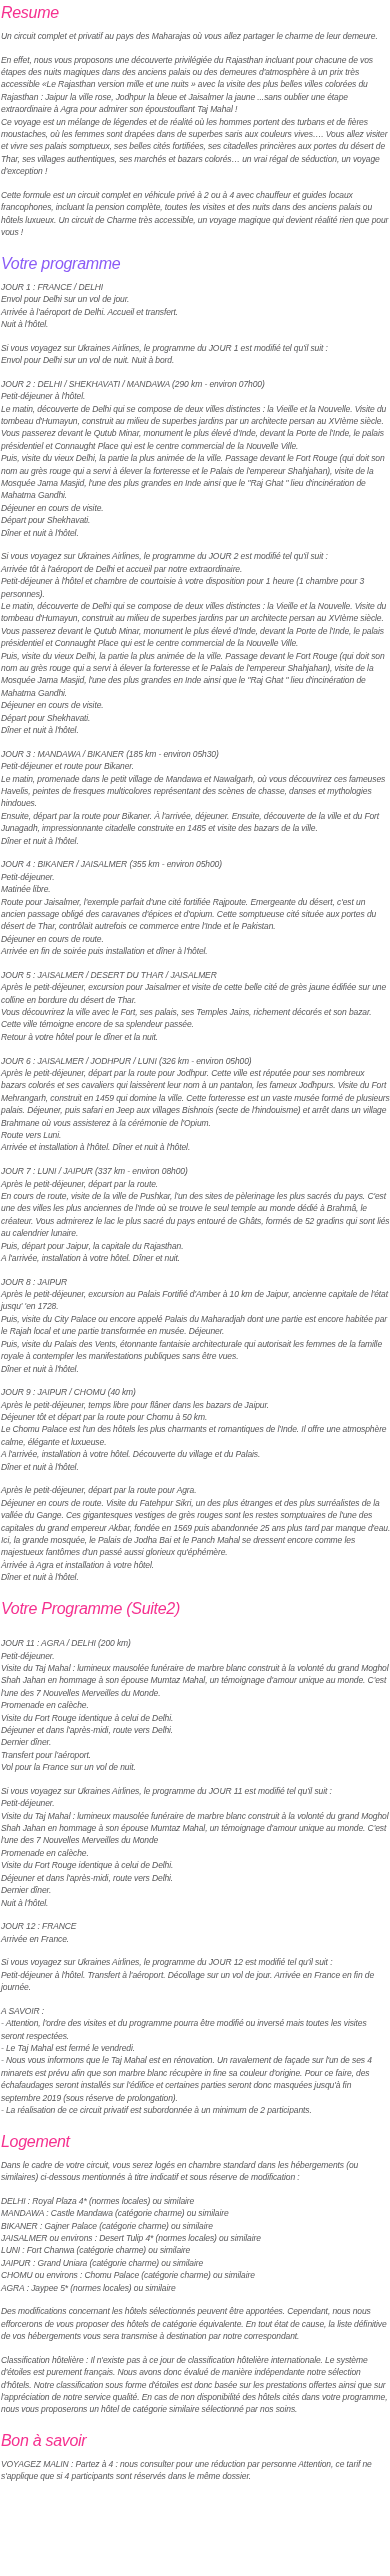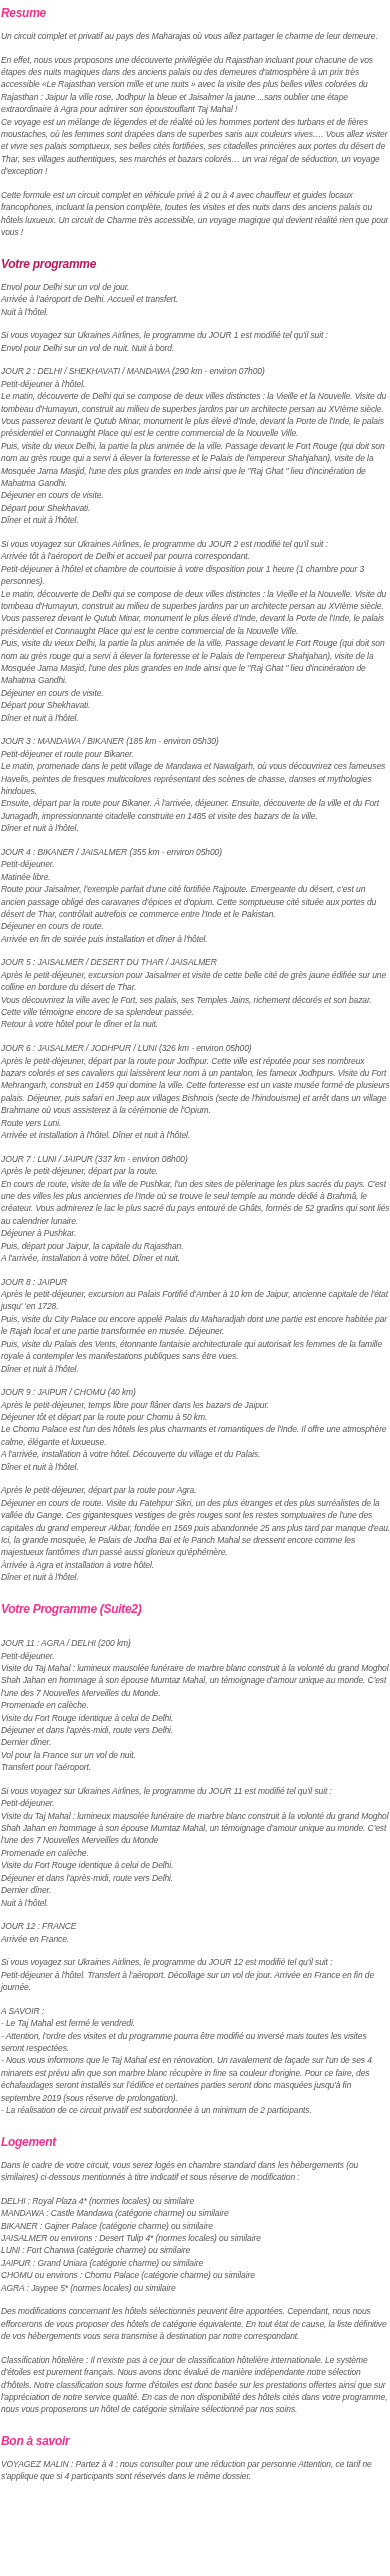--- a/index.html
+++ b/index.html
@@ -16,22 +16,22 @@
     font-style: italic;
     color: #58585a;
     font-size: 8.5px;
     line-height: 12.4px;
     letter-spacing: -0.1px;
     overflow: hidden;
   }
   .heading {
     font-family: "Liberation Sans", sans-serif;
     font-style: italic;
-    font-weight: 700;
-    font-size: 12px;
+    font-weight: 400;
+    font-size: 16px;
     line-height: 16.5px;
     letter-spacing: -0.3px;
     margin: 17.5px 0 8.2px 0;
   }
   .heading:first-child {
     margin-top: 0;
   }
   p.line {
     margin: 0;
     padding: 0;
@@ -44,38 +44,39 @@
 <body>
 
 <div id="doc" style="color: rgb(88, 88, 90); background: rgb(255, 255, 255);">
     <h2 class="heading" style="color: rgb(245, 48, 143);">Resume</h2>
     <p class="line">Un circuit complet et privatif au pays des Maharajas où vous allez partager le charme de leur demeure.</p>
     <p class="line blank"></p>
     <p class="line">En effet, nous vous proposons une découverte privilégiée du Rajasthan incluant pour chacune de vos étapes des nuits magiques dans des anciens palais ou des demeures d'atmosphère à un prix très accessible «Le Rajasthan version mille et une nuits » avec la visite des plus belles villes colorées du Rajasthan : Jaipur la ville rose, Jodhpur la bleue et Jaisalmer la jaune ...sans oublier une étape extraordinaire à Agra pour admirer son époustouflant Taj Mahal !</p>
     <p class="line">Ce voyage est un mélange de légendes et de réalité où les hommes portent des turbans et de fières moustaches, où les femmes sont drapées dans de superbes saris aux couleurs vives…. Vous allez visiter et vivre ses palais somptueux, ses belles cités fortifiées, ses citadelles princières aux portes du désert de Thar, ses villages authentiques, ses marchés et bazars colorés… un vrai régal de séduction, un voyage d'exception !</p>
     <p class="line blank"></p>
     <p class="line">Cette formule est un circuit complet en véhicule privé à 2 ou à 4 avec chauffeur et guides locaux francophones, incluant la pension complète, toutes les visites et des nuits dans des anciens palais ou hôtels luxueux. Un circuit de Charme très accessible, un voyage magique qui devient réalité rien que pour vous !</p>
-    <h2 class="heading" style="color: #be185d;">Votre programme</h2>
+    <h2 class="heading" style="color: #8b5cf6;">Votre programme</h2>
+    <p class="line">JOUR 1 : FRANCE / DELHI</p>
     <p class="line">Envol pour Delhi sur un vol de jour.</p>
     <p class="line">Arrivée à l'aéroport de Delhi. Accueil et transfert.</p>
     <p class="line">Nuit à l'hôtel.</p>
     <p class="line blank"></p>
     <p class="line">Si vous voyagez sur Ukraines Airlines, le programme du JOUR 1 est modifié tel qu'il suit :</p>
     <p class="line">Envol pour Delhi sur un vol de nuit. Nuit à bord.</p>
     <p class="line blank"></p>
     <p class="line">JOUR 2 : DELHI / SHEKHAVATI / MANDAWA (290 km - environ 07h00)</p>
     <p class="line">Petit-déjeuner à l'hôtel.</p>
     <p class="line">Le matin, découverte de Delhi qui se compose de deux villes distinctes : la Vieille et la Nouvelle. Visite du tombeau d'Humayun, construit au milieu de superbes jardins par un architecte persan au XVIème siècle. Vous passerez devant le Qutub Minar, monument le plus élevé d'Inde, devant la Porte de l'Inde, le palais présidentiel et Connaught Place qui est le centre commercial de la Nouvelle Ville.</p>
     <p class="line">Puis, visite du vieux Delhi, la partie la plus animée de la ville. Passage devant le Fort Rouge (qui doit son nom au grès rouge qui a servi à élever la forteresse et le Palais de l'empereur Shahjahan), visite de la Mosquée Jama Masjid, l'une des plus grandes en Inde ainsi que le "Raj Ghat " lieu d'incinération de Mahatma Gandhi.</p>
     <p class="line">Déjeuner en cours de visite.</p>
     <p class="line">Départ pour Shekhavati.</p>
     <p class="line">Dîner et nuit à l'hôtel.</p>
     <p class="line blank"></p>
     <p class="line">Si vous voyagez sur Ukraines Airlines, le programme du JOUR 2 est modifié tel qu'il suit :</p>
-    <p class="line">Arrivée tôt à l'aéroport de Delhi et accueil par pourra correspondant.</p>
+    <p class="line">Arrivée tôt à l'aéroport de Delhi et accueil par notre extraordinaire.</p>
     <p class="line">Petit-déjeuner à l'hôtel et chambre de courtoisie à votre disposition pour 1 heure (1 chambre pour 3 personnes).</p>
     <p class="line">Le matin, découverte de Delhi qui se compose de deux villes distinctes : la Vieille et la Nouvelle. Visite du tombeau d'Humayun, construit au milieu de superbes jardins par un architecte persan au XVIème siècle. Vous passerez devant le Qutub Minar, monument le plus élevé d'Inde, devant la Porte de l'Inde, le palais présidentiel et Connaught Place qui est le centre commercial de la Nouvelle Ville.</p>
     <p class="line">Puis, visite du vieux Delhi, la partie la plus animée de la ville. Passage devant le Fort Rouge (qui doit son nom au grès rouge qui a servi à élever la forteresse et le Palais de l'empereur Shahjahan), visite de la Mosquée Jama Masjid, l'une des plus grandes en Inde ainsi que le "Raj Ghat " lieu d'incinération de Mahatma Gandhi.</p>
     <p class="line">Déjeuner en cours de visite.</p>
     <p class="line">Départ pour Shekhavati.</p>
     <p class="line">Dîner et nuit à l'hôtel.</p>
     <p class="line blank"></p>
     <p class="line">JOUR 3 : MANDAWA / BIKANER (185 km - environ 05h30)</p>
     <p class="line">Petit-déjeuner et route pour Bikaner.</p>
     <p class="line">Le matin, promenade dans le petit village de Mandawa et Nawalgarh, où vous découvrirez ces fameuses Havelis, peintes de fresques multicolores représentant des scènes de chasse, danses et mythologies hindoues.</p>
@@ -95,21 +96,20 @@
     <p class="line">Retour à votre hôtel pour le dîner et la nuit.</p>
     <p class="line blank"></p>
     <p class="line">JOUR 6 : JAISALMER / JODHPUR / LUNI (326 km - environ 05h00)</p>
     <p class="line">Après le petit-déjeuner, départ par la route pour Jodhpur. Cette ville est réputée pour ses nombreux bazars colorés et ses cavaliers qui laissèrent leur nom à un pantalon, les fameux Jodhpurs. Visite du Fort Mehrangarh, construit en 1459 qui domine la ville. Cette forteresse est un vaste musée formé de plusieurs palais. Déjeuner, puis safari en Jeep aux villages Bishnois (secte de l'hindouisme) et arrêt dans un village Brahmane où vous assisterez à la cérémonie de l'Opium.</p>
     <p class="line">Route vers Luni.</p>
     <p class="line">Arrivée et installation à l'hôtel. Dîner et nuit à l'hôtel.</p>
     <p class="line blank"></p>
     <p class="line">JOUR 7 : LUNI / JAIPUR (337 km - environ 08h00)</p>
     <p class="line">Après le petit-déjeuner, départ par la route.</p>
     <p class="line">En cours de route, visite de la ville de Pushkar, l'un des sites de pèlerinage les plus sacrés du pays. C'est une des villes les plus anciennes de l'Inde où se trouve le seul temple au monde dédié à Brahmâ, le créateur. Vous admirerez le lac le plus sacré du pays entouré de Ghâts, formés de 52 gradins qui sont liés au calendrier lunaire.</p>
-    <p class="line">Déjeuner à Pushkar.</p>
     <p class="line">Puis, départ pour Jaipur, la capitale du Rajasthan.</p>
     <p class="line">A l'arrivée, installation à votre hôtel. Dîner et nuit.</p>
     <p class="line blank"></p>
     <p class="line">JOUR 8 : JAIPUR</p>
     <p class="line">Après le petit-déjeuner, excursion au Palais Fortifié d'Amber à 10 km de Jaipur, ancienne capitale de l'état jusqu' 'en 1728.</p>
     <p class="line">Puis, visite du City Palace ou encore appelé Palais du Maharadjah dont une partie est encore habitée par le Rajah local et une partie transformée en musée. Déjeuner.</p>
     <p class="line">Puis, visite du Palais des Vents, étonnante fantaisie architecturale qui autorisait les femmes de la famille royale à contempler les manifestations publiques sans être vues.</p>
     <p class="line">Dîner et nuit à l'hôtel.</p>
     <p class="line blank"></p>
     <p class="line">JOUR 9 : JAIPUR / CHOMU (40 km)</p>
@@ -125,41 +125,41 @@
     <p class="line">Dîner et nuit à l'hôtel.</p>
     <h2 class="heading" style="color: rgb(245, 48, 143);">Votre Programme (Suite2)</h2>
     <p class="line blank"></p>
     <p class="line">JOUR 11 : AGRA / DELHI (200 km)</p>
     <p class="line">Petit-déjeuner.</p>
     <p class="line">Visite du Taj Mahal : lumineux mausolée funéraire de marbre blanc construit à la volonté du grand Moghol Shah Jahan en hommage à son épouse Mumtaz Mahal, un témoignage d'amour unique au monde. C'est l'une des 7 Nouvelles Merveilles du Monde.</p>
     <p class="line">Promenade en calèche.</p>
     <p class="line">Visite du Fort Rouge identique à celui de Delhi.</p>
     <p class="line">Déjeuner et dans l'après-midi, route vers Delhi.</p>
     <p class="line">Dernier dîner.</p>
+    <p class="line">Transfert pour l'aéroport.</p>
     <p class="line">Vol pour la France sur un vol de nuit.</p>
-    <p class="line">Transfert pour l'aéroport.</p>
     <p class="line blank"></p>
     <p class="line">Si vous voyagez sur Ukraines Airlines, le programme du JOUR 11 est modifié tel qu'il suit :</p>
     <p class="line">Petit-déjeuner.</p>
     <p class="line">Visite du Taj Mahal : lumineux mausolée funéraire de marbre blanc construit à la volonté du grand Moghol Shah Jahan en hommage à son épouse Mumtaz Mahal, un témoignage d'amour unique au monde. C'est l'une des 7 Nouvelles Merveilles du Monde</p>
     <p class="line">Promenade en calèche.</p>
     <p class="line">Visite du Fort Rouge identique à celui de Delhi.</p>
     <p class="line">Déjeuner et dans l'après-midi, route vers Delhi.</p>
     <p class="line">Dernier dîner.</p>
     <p class="line">Nuit à l'hôtel.</p>
     <p class="line blank"></p>
     <p class="line">JOUR 12 : FRANCE</p>
     <p class="line">Arrivée en France.</p>
     <p class="line blank"></p>
     <p class="line">Si vous voyagez sur Ukraines Airlines, le programme du JOUR 12 est modifié tel qu'il suit :</p>
     <p class="line">Petit-déjeuner à l'hôtel. Transfert à l'aéroport. Décollage sur un vol de jour. Arrivée en France en fin de journée.</p>
     <p class="line blank"></p>
     <p class="line">A SAVOIR :</p>
+    <p class="line">- Attention, l'ordre des visites et du programme pourra être modifié ou inversé mais toutes les visites seront respectées.</p>
     <p class="line">- Le Taj Mahal est fermé le vendredi.</p>
-    <p class="line">- Attention, l'ordre des visites et du programme pourra être modifié ou inversé mais toutes les visites seront respectées.</p>
     <p class="line">- Nous vous informons que le Taj Mahal est en rénovation. Un ravalement de façade sur l'un de ses 4 minarets est prévu afin que son marbre blanc récupère in fine sa couleur d'origine. Pour ce faire, des échafaudages seront installés sur l'édifice et certaines parties seront donc masquées jusqu'à fin septembre 2019 (sous réserve de prolongation).</p>
     <p class="line">- La réalisation de ce circuit privatif est subordonnée à un minimum de 2 participants.</p>
     <h2 class="heading" style="color: rgb(245, 48, 143);">Logement</h2>
     <p class="line">Dans le cadre de votre circuit, vous serez logés en chambre standard dans les hébergements (ou similaires) ci-dessous mentionnés à titre indicatif et sous réserve de modification :</p>
     <p class="line blank"></p>
     <p class="line">DELHI : Royal Plaza 4* (normes locales) ou similaire</p>
     <p class="line">MANDAWA : Castle Mandawa (catégorie charme) ou similaire</p>
     <p class="line">BIKANER : Gajner Palace (catégorie charme) ou similaire</p>
     <p class="line">JAISALMER ou environs : Desert Tulip 4* (normes locales) ou similaire</p>
     <p class="line">LUNI : Fort Chanwa (catégorie charme) ou similaire</p>

